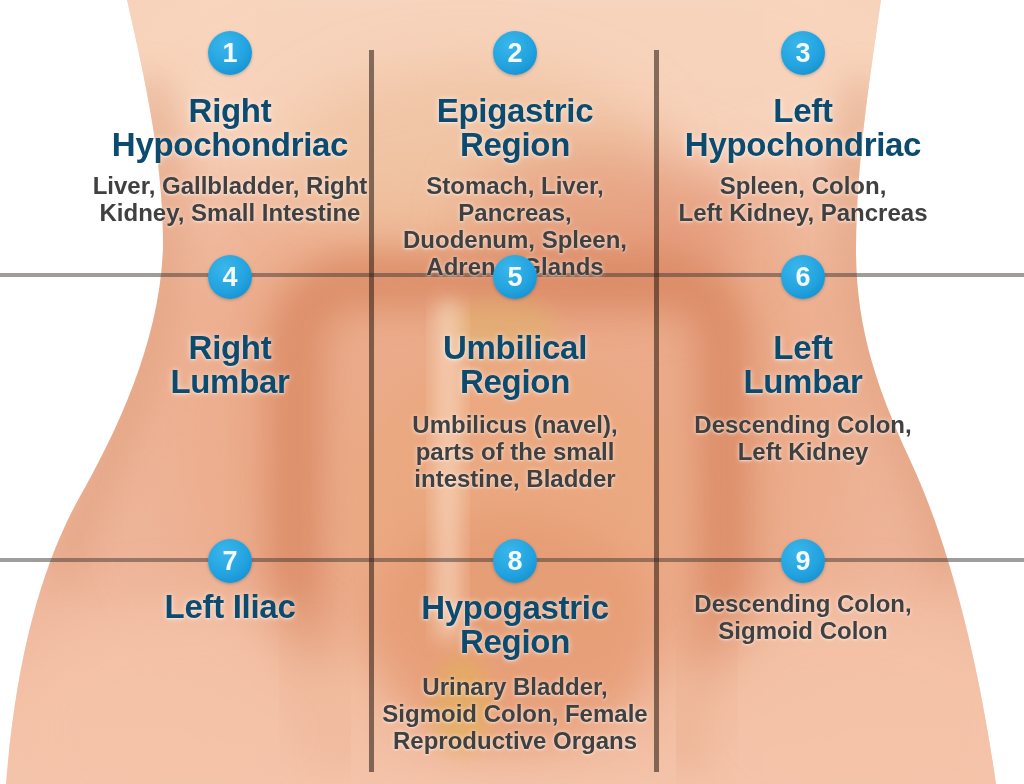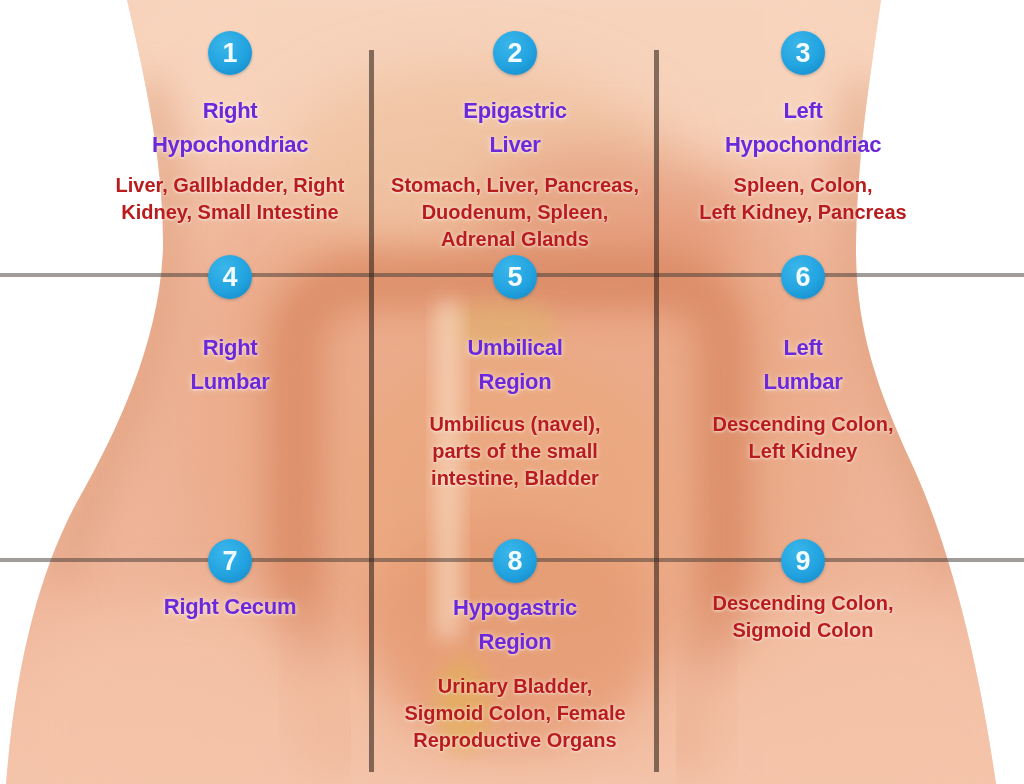--- a/index.html
+++ b/index.html
@@ -30,28 +30,28 @@
   .row3{top:539px;}
 
   .badge{width:44px;height:44px;margin:0 auto;border-radius:50%;
          background:radial-gradient(circle at 38% 30%,#3ab6ea 0%,#22a3e0 55%,#1085c2 100%);
          color:#f2fbff;font-size:27px;font-weight:bold;line-height:44px;
          box-shadow:0 1px 3px rgba(40,70,90,.35);}
   .row1 .badge{margin-bottom:19px;}
   .row2 .badge{margin-bottom:32px;}
   .row3 .badge{margin-bottom:7px;}
 
-  .title{margin:0 0 10px 0;font-size:22px;line-height:34px;font-weight:bold;
-         letter-spacing:-.3px;color:#6d28d9;white-space:pre-line;
+  .title{margin:0 0 10px 0;font-size:33px;line-height:34px;font-weight:bold;
+         letter-spacing:-.3px;color:#0c4a6e;white-space:pre-line;
          text-shadow:0 0 6px rgba(255,255,255,.65),0 1px 2px rgba(255,255,255,.5);}
   .row2 .title{margin-bottom:12px;}
   .r8 .title{margin-bottom:14px;margin-top:8px;}
 
-  .organs{margin:0;font-size:20px;line-height:27px;font-weight:bold;
-          color:#b91c1c;white-space:pre-line;
+  .organs{margin:0;font-size:24px;line-height:27px;font-weight:bold;
+          color:#404040;white-space:pre-line;
           text-shadow:0 0 5px rgba(255,255,255,.6),0 1px 2px rgba(255,255,255,.45);}
 </style>
 </head>
 <body>
 
 <div class="stage">
 
   <svg class="torso-svg" viewBox="0 0 1024 784" aria-hidden="true">
     <defs>
       <linearGradient id="skinGrad" x1="0" y1="0" x2="0" y2="1">
@@ -108,21 +108,21 @@
     <div class="badge">1</div>
     <h2 class="title">Right
 Hypochondriac</h2>
     <p class="organs">Liver, Gallbladder, Right
 Kidney, Small Intestine</p>
   </div>
 
   <div class="region r2 col2 row1">
     <div class="badge">2</div>
     <h2 class="title">Epigastric
-Liver</h2>
+Region</h2>
     <p class="organs">Stomach, Liver, Pancreas,
 Duodenum, Spleen,
 Adrenal Glands</p>
   </div>
 
   <div class="region r3 col3 row1">
     <div class="badge">3</div>
     <h2 class="title">Left
 Hypochondriac</h2>
     <p class="organs">Spleen, Colon,
@@ -147,21 +147,21 @@
   <div class="region r6 col3 row2">
     <div class="badge">6</div>
     <h2 class="title">Left
 Lumbar</h2>
     <p class="organs">Descending Colon,
 Left Kidney</p>
   </div>
 
   <div class="region r7 col1 row3">
     <div class="badge">7</div>
-    <h2 class="title">Right Cecum</h2>
+    <h2 class="title">Left Iliac</h2>
   </div>
 
   <div class="region r8 col2 row3">
     <div class="badge">8</div>
     <h2 class="title">Hypogastric
 Region</h2>
     <p class="organs">Urinary Bladder,
 Sigmoid Colon, Female
 Reproductive Organs</p>
   </div>

